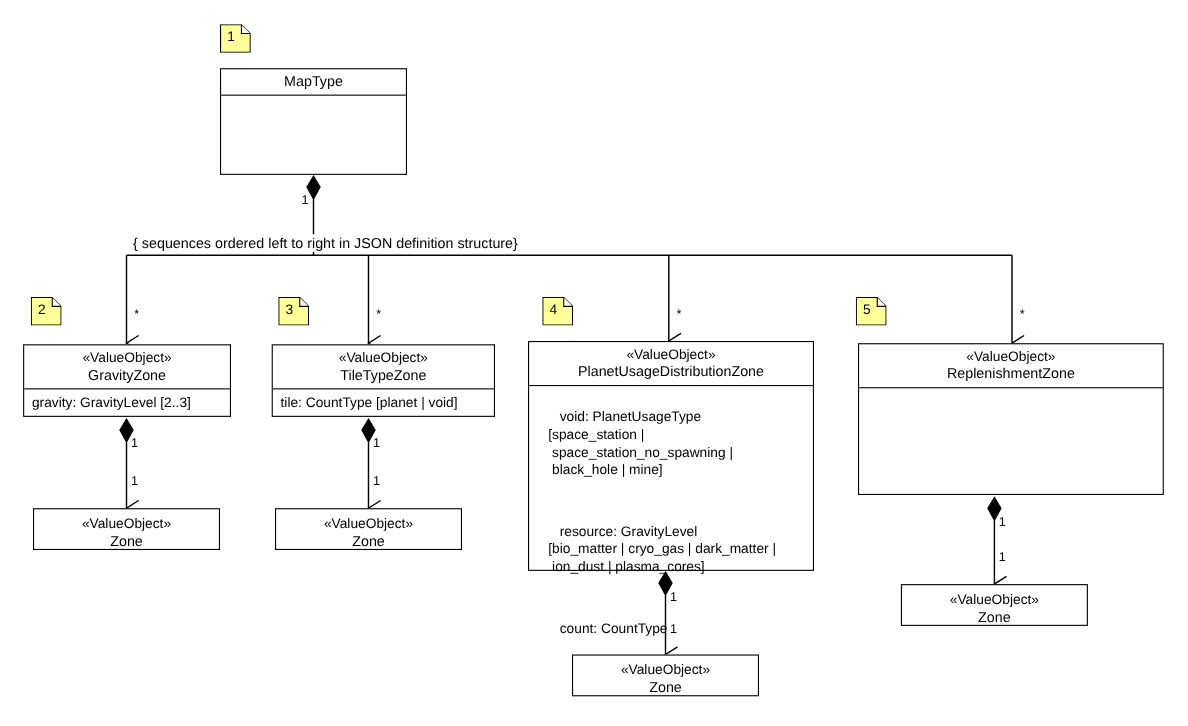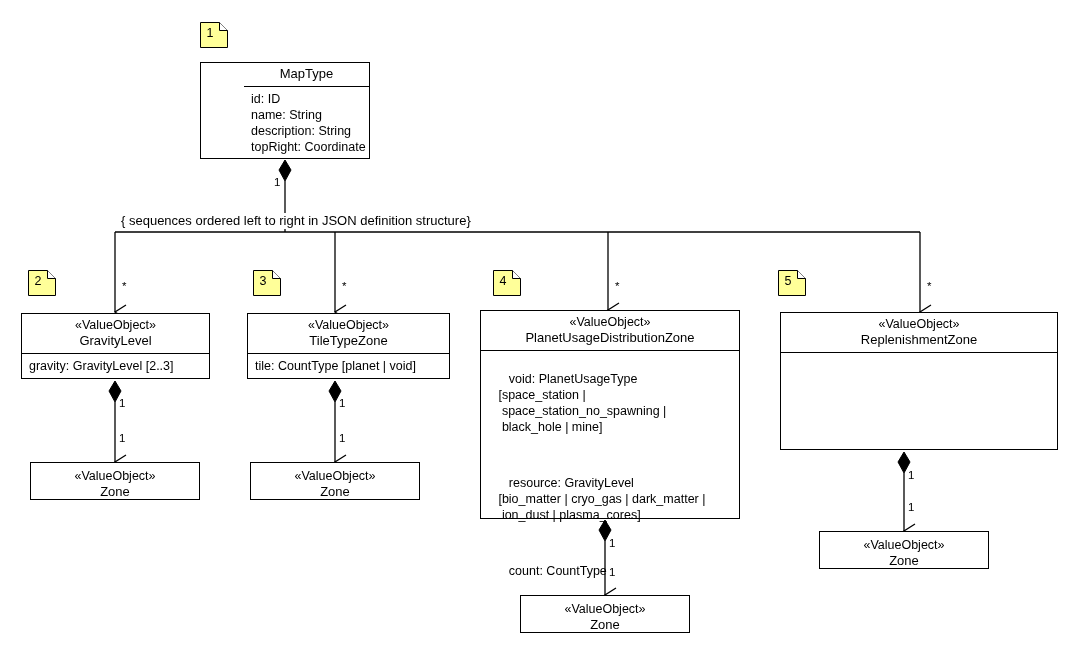--- a/index.html
+++ b/index.html
@@ -185,35 +185,31 @@
   </div>
 
   <div class="note" style="left:778px; top:270px;">
     <svg width="28" height="26" viewBox="0 0 28 26">
       <path d="M0.5,0.5 L19.5,0.5 L27.5,8.5 L27.5,25.5 L0.5,25.5 Z" fill="#ffff99" stroke="#000000" stroke-width="1"></path>
       <path d="M19.5,0.5 L19.5,8.5 L27.5,8.5" fill="#ffffff" stroke="#000000" stroke-width="1"></path>
     </svg>
     <span class="note-num">5</span>
   </div>
 
-  <div class="uml-class" style="left:200px; top:62px; width:170px; height:97px;padding-left:43px;">
+  <div class="uml-class" style="left:200px; top:62px; width:170px; height:97px;">
     <div class="cls-head">
       <span class="cname">MapType</span>
     </div>
     <div class="cls-sep"></div>
-    <div class="cls-attrs">id: ID
-name: String
-description: String
-topRight: Coordinate</div>
   </div>
 
   <div class="uml-class" style="left:21px; top:313px; width:189px; height:66px;">
     <div class="cls-head">
       <span class="stereo">«ValueObject»</span>
-      <span class="cname">GravityLevel</span>
+      <span class="cname">GravityZone</span>
     </div>
     <div class="cls-sep"></div>
     <div class="cls-attrs">gravity: GravityLevel [2..3]</div>
   </div>
 
   <div class="uml-class" style="left:247px; top:313px; width:203px; height:66px;">
     <div class="cls-head">
       <span class="stereo">«ValueObject»</span>
       <span class="cname">TileTypeZone</span>
     </div>

